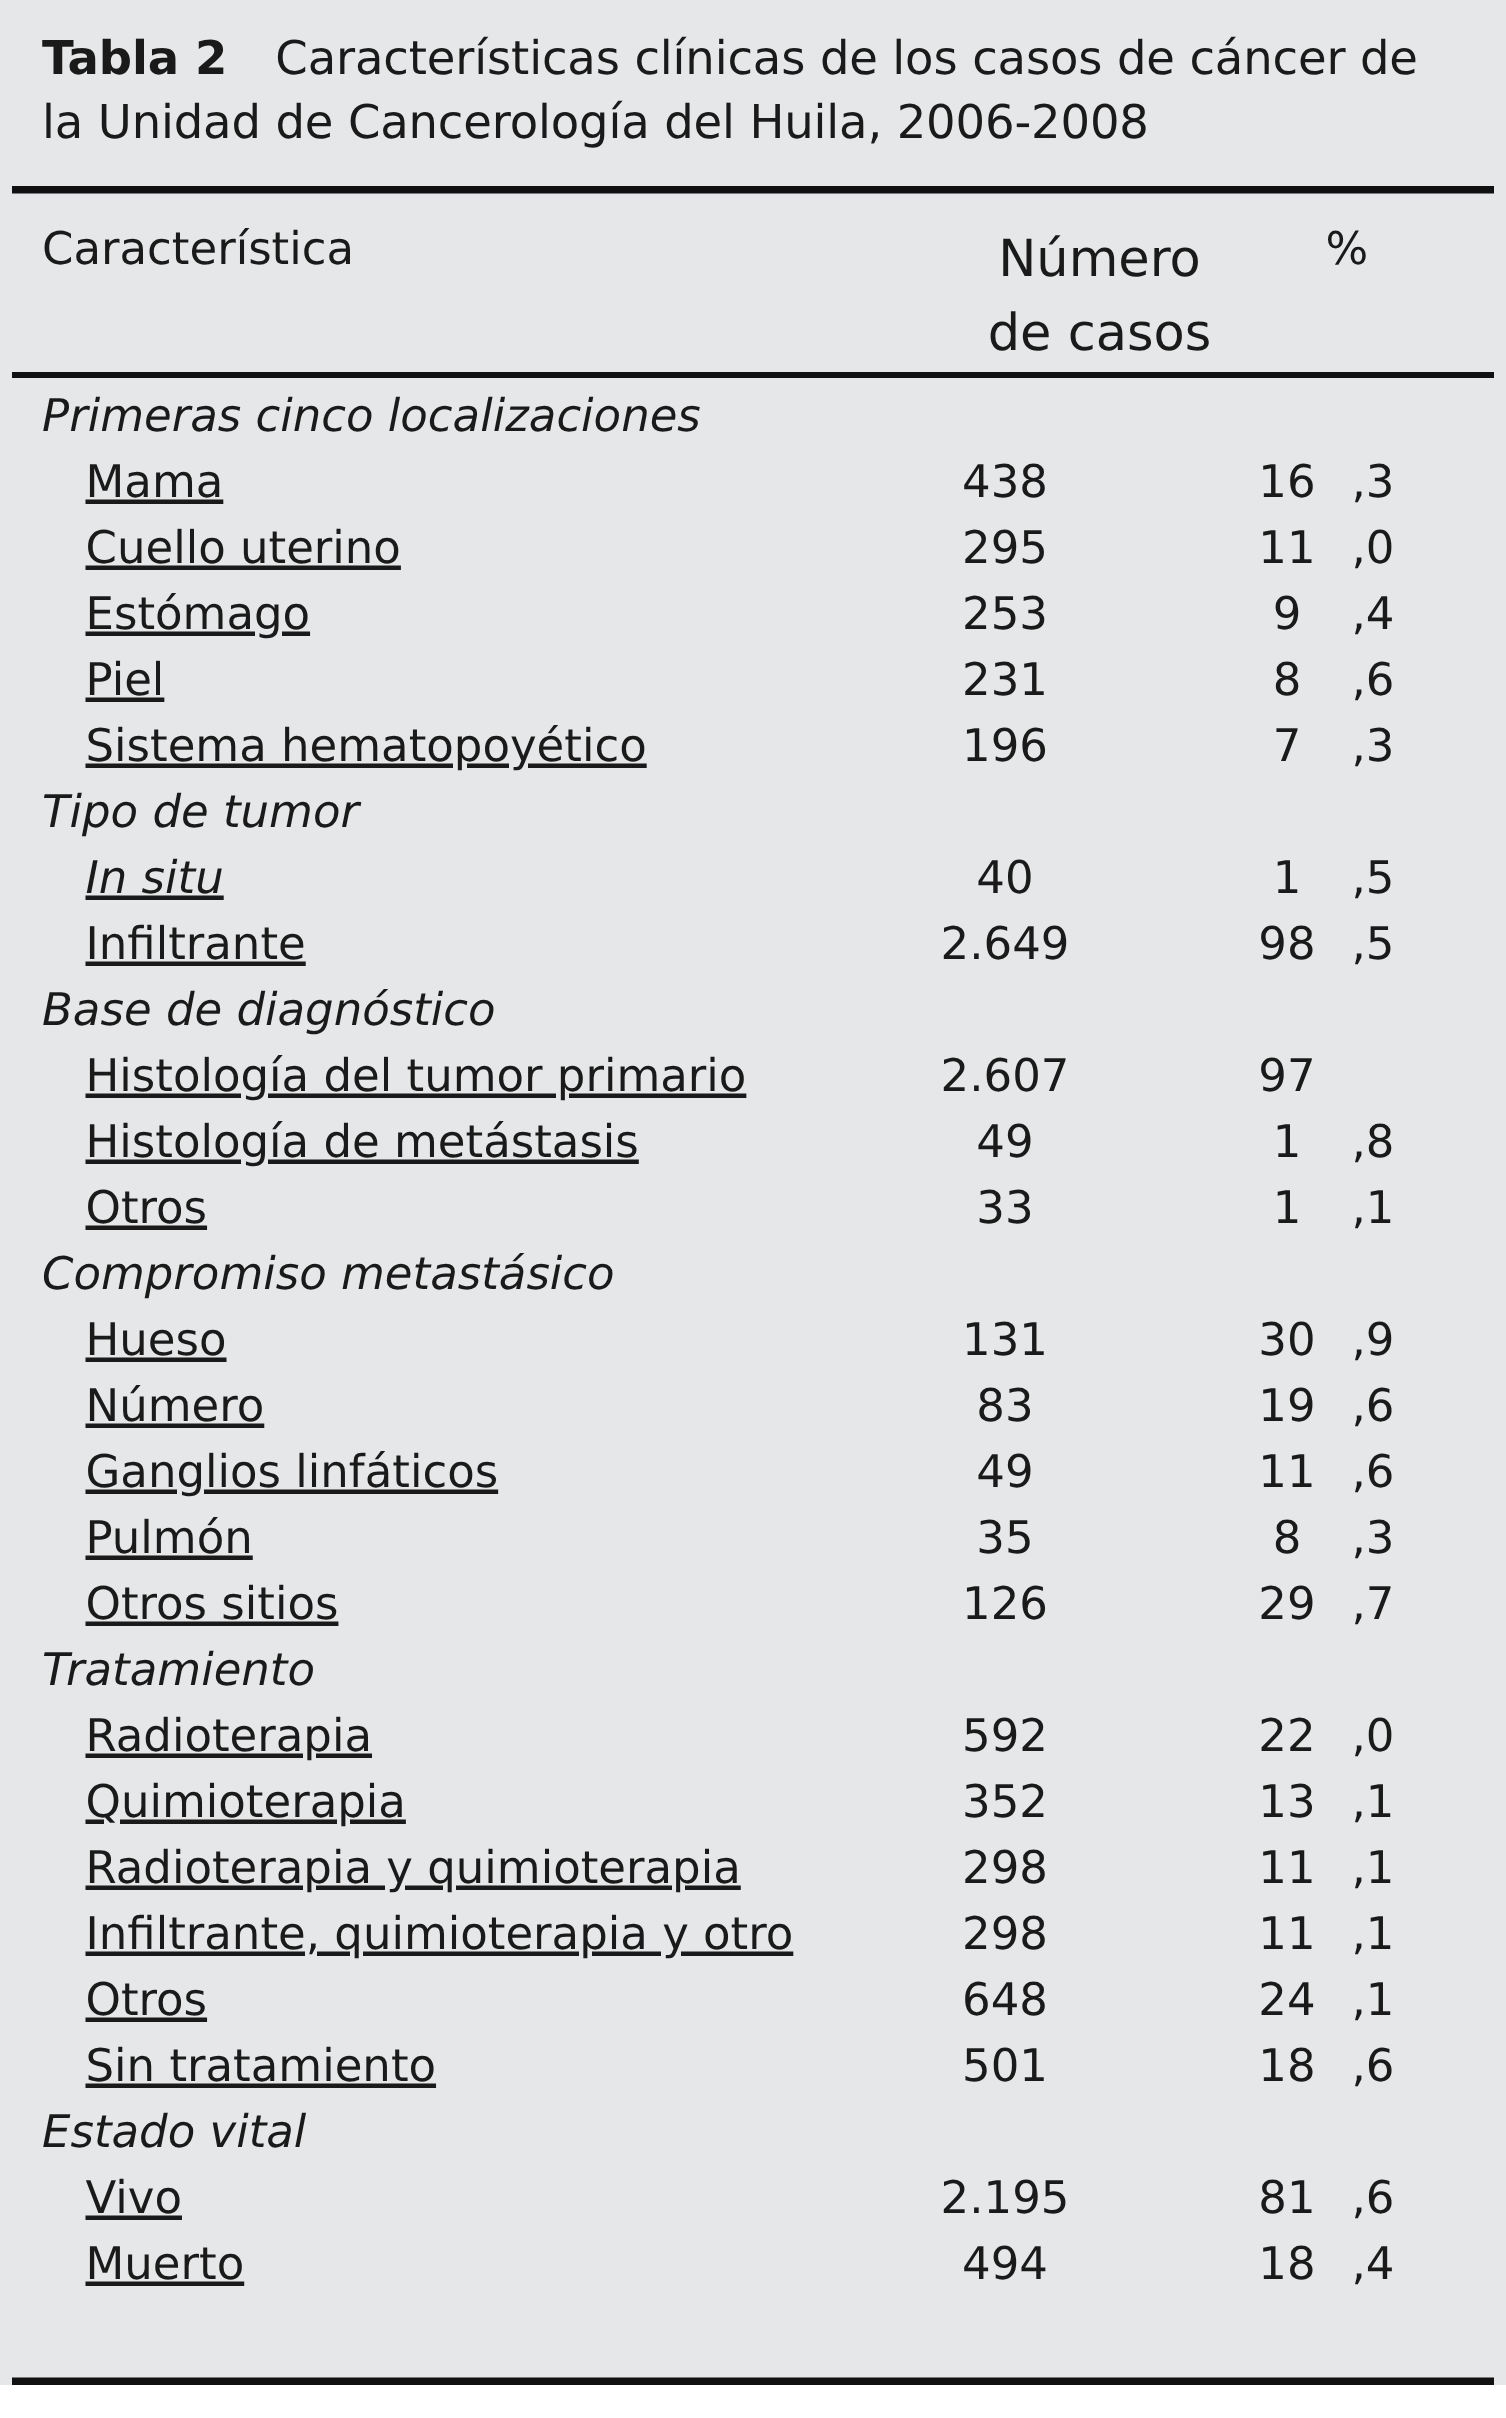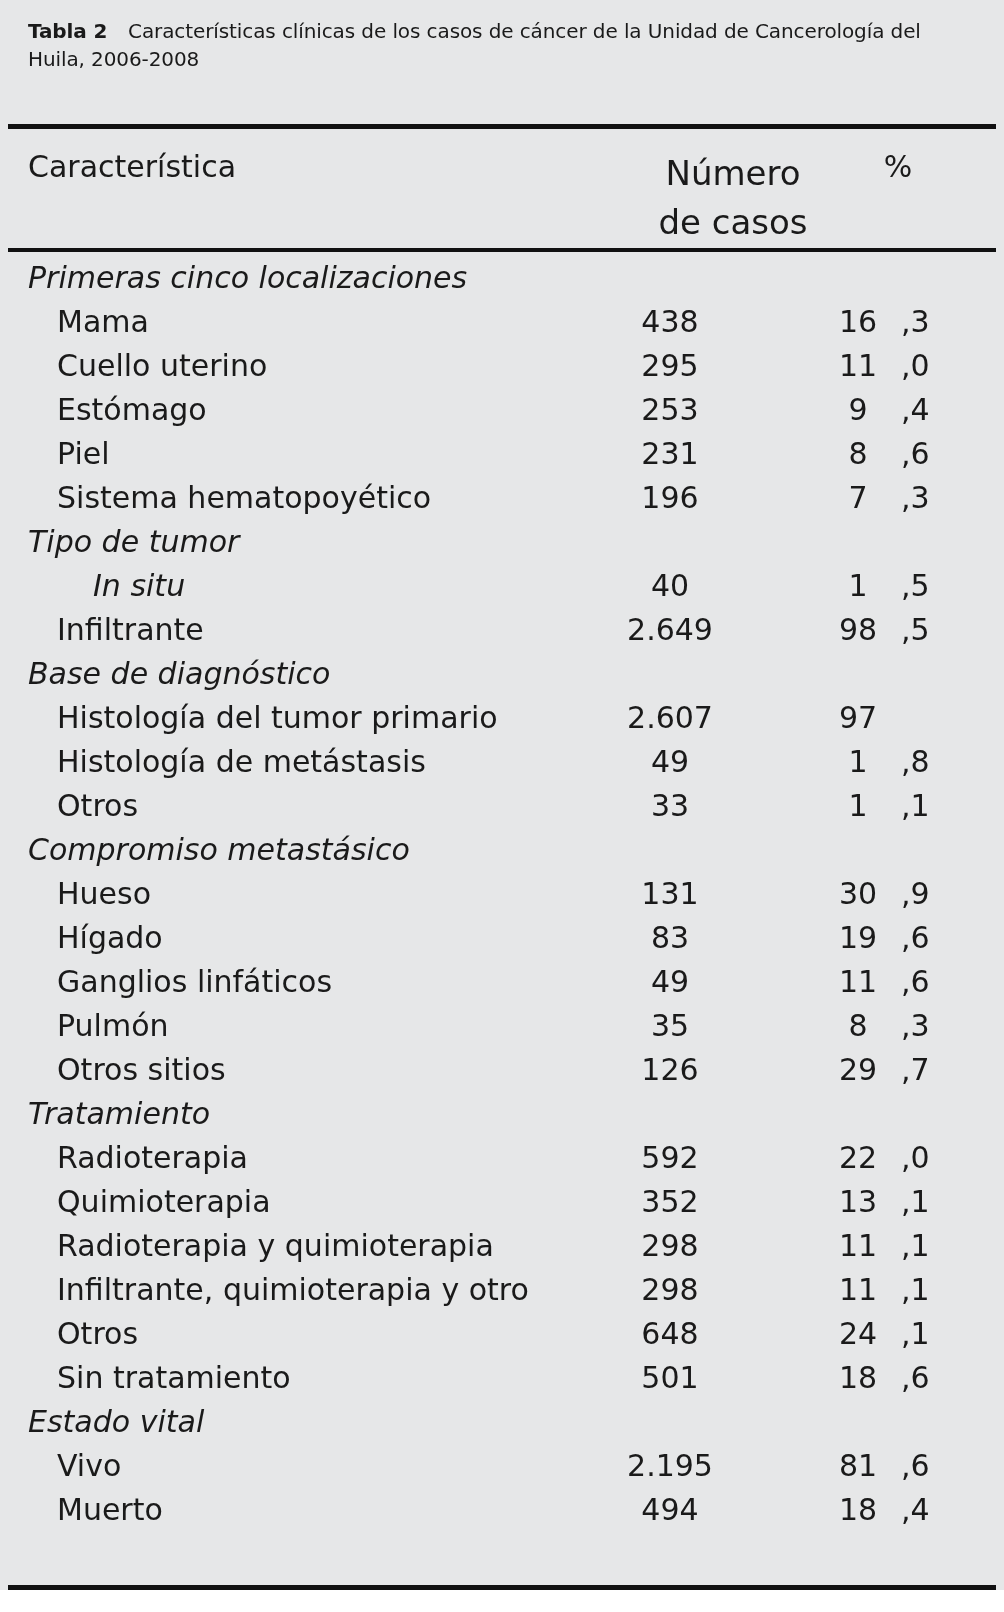--- a/index.html
+++ b/index.html
@@ -19,21 +19,21 @@
     width: 1004px;
     height: 1590px;
     background: #e6e7e8;
     box-sizing: border-box;
     overflow: hidden;
   }
 
   
   .caption {
     padding: 18px 30px 0 28px;
-    font-size: 20px;
+    font-size: 31px;
     line-height: 1.38;
     color: #1a1a1a;
     letter-spacing: -0.1px;
   }
   .caption-label {
     font-weight: bold;
   }
   .caption-label::after {
     content: "\00a0\00a0\00a0";
   }
@@ -106,24 +106,24 @@
     line-height: 44px;
     color: #1a1a1a;
     white-space: nowrap;
   }
   .row.group > .label {
     left: 28px;
     font-style: italic;
   }
   .row.item > .label {
     left: 57px;
+    text-decoration: underline;
   }
   .row.item > .label.ital {
     font-style: italic;
-    margin-left: 36px;
   }
 
   .num {
     position: absolute;
     top: 0;
     left: 545px;
     width: 250px;
     text-align: center;
     font-size: 30px;
     line-height: 44px;
@@ -230,21 +230,21 @@
       </div>
       <div class="row group">
         <div class="label">Compromiso metastásico</div>
       </div>
       <div class="row item">
         <div class="label">Hueso</div>
         <div class="num">131</div>
         <div class="pct"><span class="int">30</span><span class="frac">,9</span></div>
       </div>
       <div class="row item">
-        <div class="label">Hígado</div>
+        <div class="label">Número</div>
         <div class="num">83</div>
         <div class="pct"><span class="int">19</span><span class="frac">,6</span></div>
       </div>
       <div class="row item">
         <div class="label">Ganglios linfáticos</div>
         <div class="num">49</div>
         <div class="pct"><span class="int">11</span><span class="frac">,6</span></div>
       </div>
       <div class="row item">
         <div class="label">Pulmón</div>

